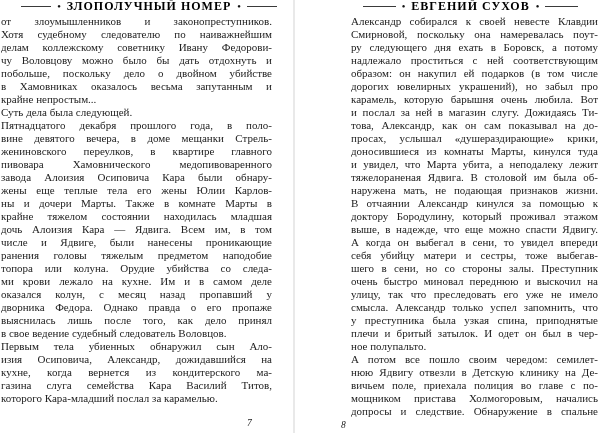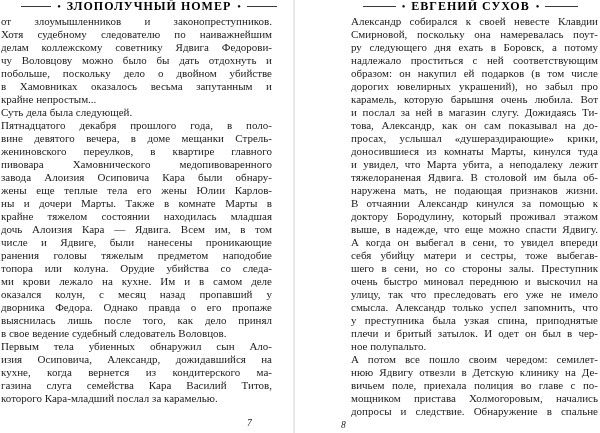--- a/index.html
+++ b/index.html
@@ -69,21 +69,21 @@
     <header class="runhead">
       <span class="hrule"></span>
       <span class="hbullet">●</span>
       <span class="htitle">ЗЛОПОЛУЧНЫЙ НОМЕР</span>
       <span class="hbullet">●</span>
       <span class="hrule"></span>
     </header>
     <div class="textblock">
         <div class="ln">от злоумышленников и законопреступников.</div>
         <div class="ln">Хотя судебному следователю по наиважнейшим</div>
-        <div class="ln">делам коллежскому советнику Ядвига Федорови-</div>
+        <div class="ln">делам коллежскому советнику Ивану Федорови-</div>
         <div class="ln">чу Воловцову можно было бы дать отдохнуть и</div>
         <div class="ln">побольше, поскольку дело о двойном убийстве</div>
         <div class="ln">в Хамовниках оказалось весьма запутанным и</div>
         <div class="ln end">крайне непростым...</div>
         <div class="ln ind end">Суть дела была следующей.</div>
         <div class="ln ind">Пятнадцатого декабря прошлого года, в поло-</div>
         <div class="ln">вине девятого вечера, в доме мещанки Стрель-</div>
         <div class="ln">жениновского переулков, в квартире главного</div>
         <div class="ln">пивовара Хамовнического медопивоваренного</div>
         <div class="ln">завода Алоизия Осиповича Кара были обнару-</div>

